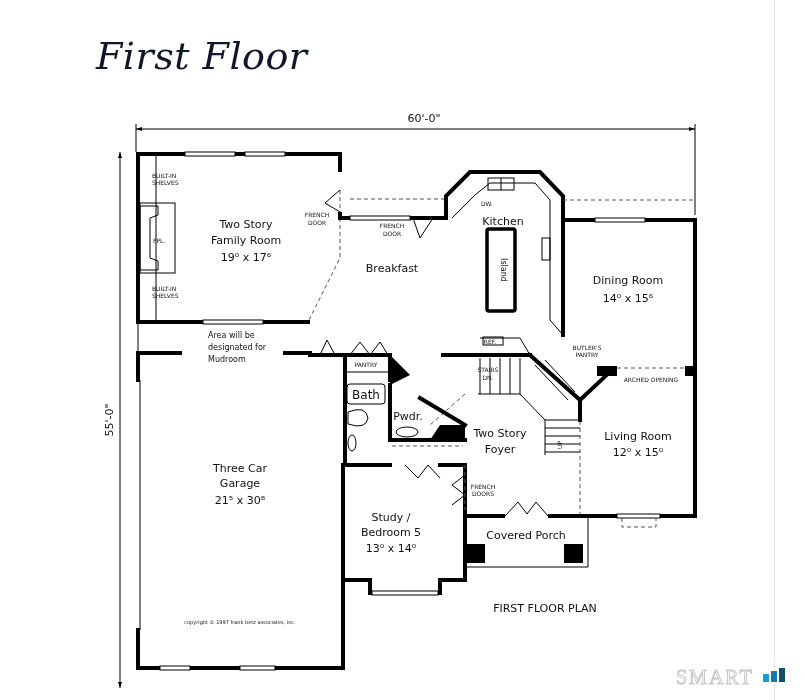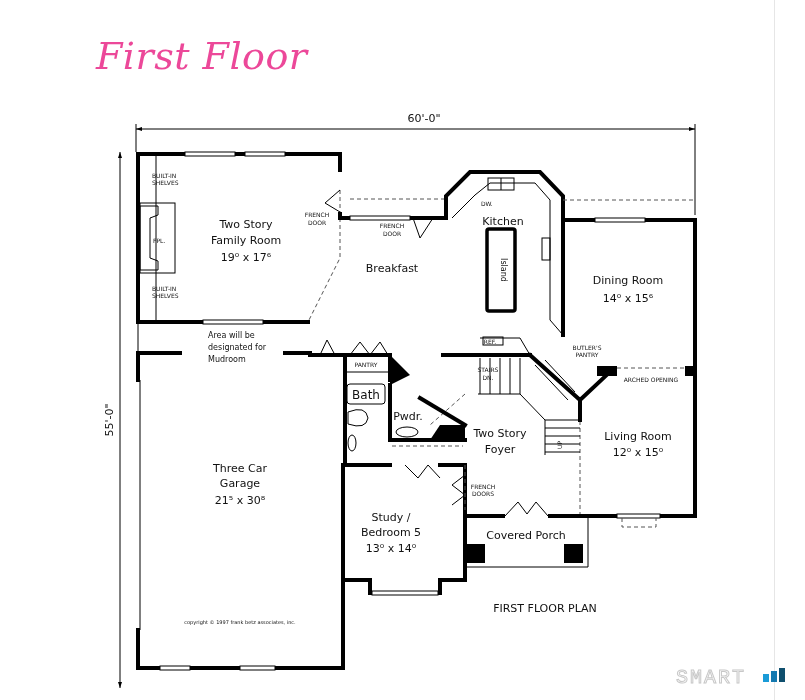--- a/index.html
+++ b/index.html
@@ -1,25 +1,25 @@
 <!DOCTYPE html>
 <html><head>
 <meta charset="utf-8">
 <style>
   html, body { margin:0; padding:0; background:#ffffff; }
   body { width:805px; height:700px; position:relative; overflow:hidden; font-family:"Liberation Sans", sans-serif; }
-  .title { position:absolute; left:96px; top:34px; font-family:"DejaVu Serif", serif; font-style:italic; font-size:38px; color:#ec4899; letter-spacing:0.5px; }
+  .title { position:absolute; left:96px; top:34px; font-family:"DejaVu Serif", serif; font-style:italic; font-size:38px; color:#0f172a; letter-spacing:0.5px; }
   .rightline { position:absolute; left:774px; top:0; width:1px; height:700px; background:#e6e6e6; }
   svg { position:absolute; left:0; top:0; }
   .t { font-family:"DejaVu Sans", sans-serif; fill:#111; }
   .wall { stroke:#000; stroke-width:4; fill:none; stroke-linecap:square; }
   .thin { stroke:#000; stroke-width:1; fill:none; }
   .dash { stroke:#555; stroke-width:1; fill:none; stroke-dasharray:4 3; }
   .win { stroke:#000; stroke-width:1; fill:#fff; }
-  .logo { position:absolute; left:676px; top:666px; font-family:Liberation Mono, monospace; font-size:20px; letter-spacing:2px; color:transparent; -webkit-text-stroke:1px #c8c8c8; }
+  .logo { position:absolute; left:676px; top:666px; font-family:Liberation Serif, serif; font-size:20px; letter-spacing:2px; color:transparent; -webkit-text-stroke:1px #c8c8c8; }
   .bars { position:absolute; left:763px; top:668px; display:flex; align-items:flex-end; gap:2px; }
   .bars span { display:block; width:6px; }
 </style>
 </head>
 <body>
 
 <div class="title">First Floor</div>
 <div class="rightline"></div>
 
 <svg width="805" height="700" viewBox="0 0 805 700">

